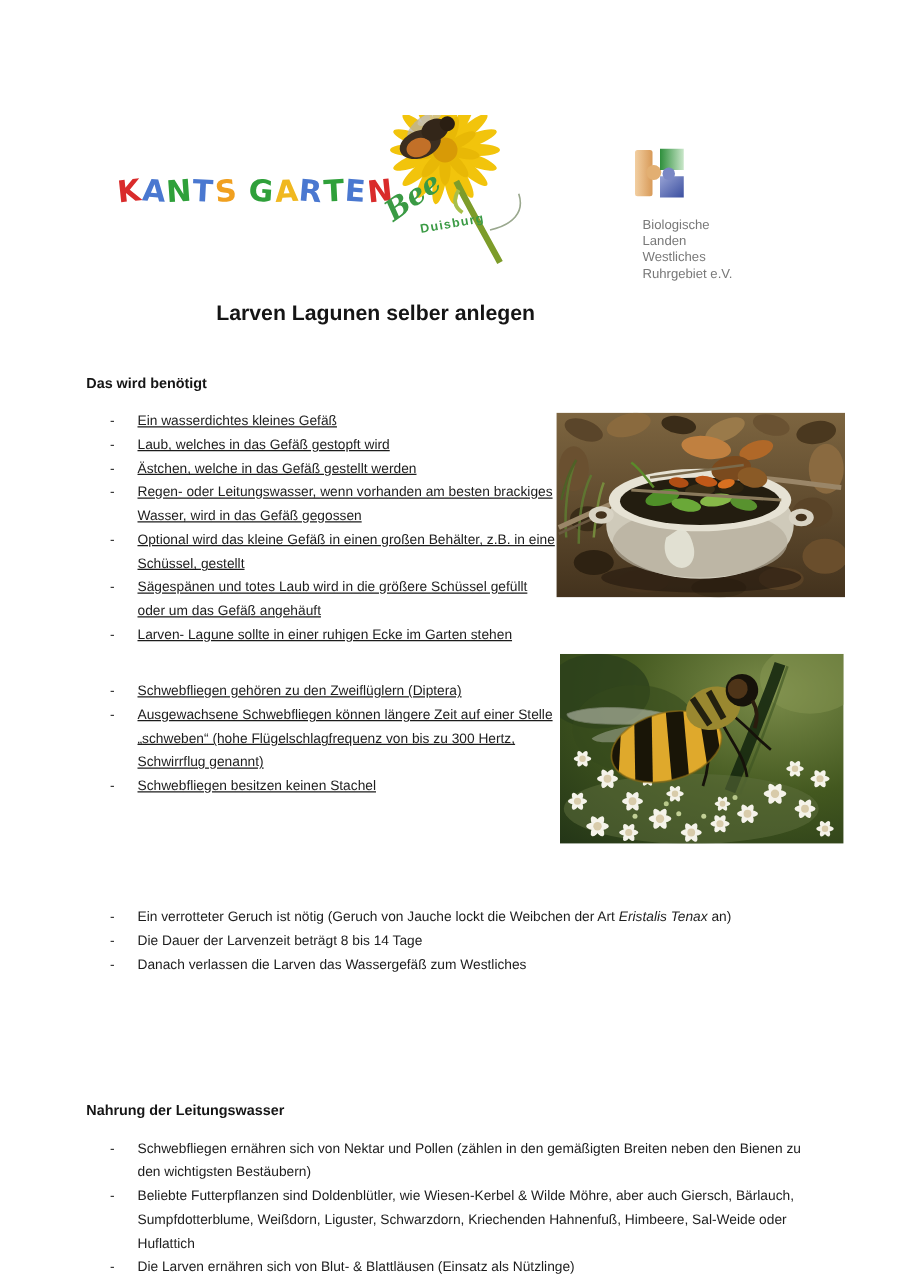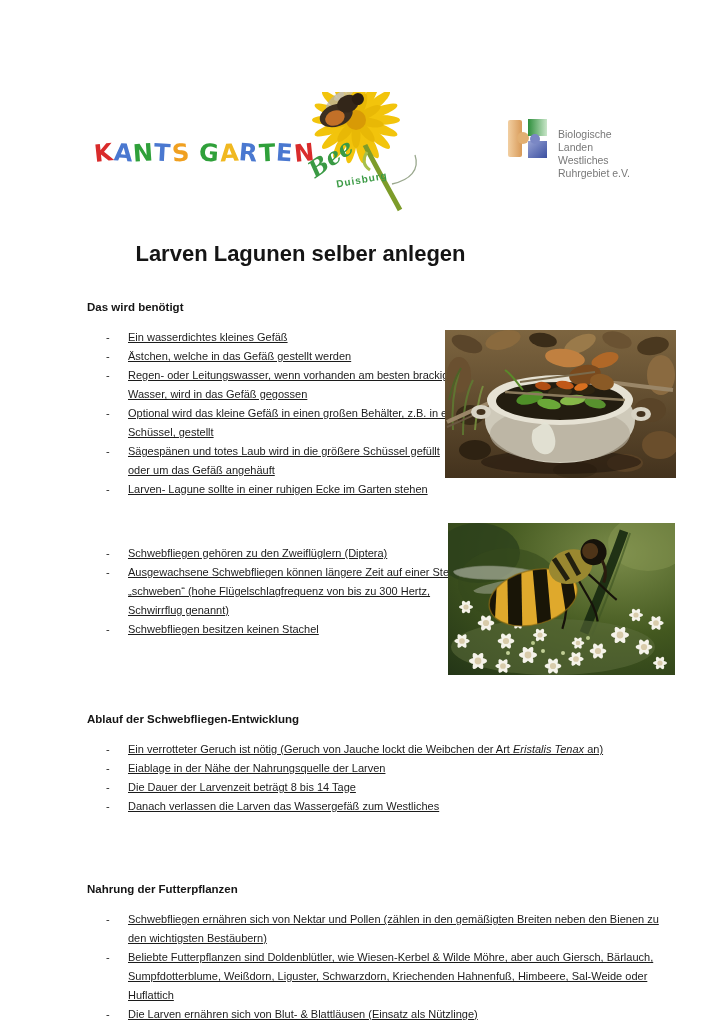--- a/index.html
+++ b/index.html
@@ -9,35 +9,35 @@
   
   .kants{position:absolute;left:94px;top:139px;width:170px;font-family:"DejaVu Sans",sans-serif;
          font-weight:bold;font-size:24px;letter-spacing:1px;white-space:nowrap;}
   .kants span{display:inline-block;}
   .bee{position:absolute;left:298px;top:92px;width:140px;height:128px;}
   .bee svg{position:absolute;left:0;top:0;}
   .bee-word{position:absolute;left:8px;top:52px;color:#3a9a44;font-family:"DejaVu Serif",serif;
             font-style:italic;font-weight:bold;font-size:23px;transform:rotate(-35deg);}
   .bee-city{position:absolute;left:38px;top:82px;color:#3a9a44;font-weight:bold;font-size:10px;
             letter-spacing:1px;transform:rotate(-10deg);}
-  .bio{position:absolute;left:505px;top:117px;display:flex;align-items:flex-start;}
+  .bio{position:absolute;left:505px;top:117px;display:flex;align-items:flex-start;flex-direction:column;}
   .bio-text{margin-left:9px;margin-top:11px;font-size:10.5px;line-height:13px;color:#787878;}
 
   
   h1.doc-title{position:absolute;left:0;top:241px;width:601px;margin:0;text-align:center;
-               font-size:22px;font-weight:bold;color:#151515;}
+               font-size:17px;font-weight:bold;color:#151515;}
 
   
-  .sec{position:absolute;left:87px;width:584px;font-size:11px;line-height:19px;}
+  .sec{position:absolute;left:69px;width:584px;font-size:11px;line-height:19px;}
   .sec h2{margin:0;font-size:11.5px;line-height:15px;font-weight:bold;color:#151515;}
   .sec ul{list-style:none;margin:13px 0 0 0;padding:0;}
   .sec li{position:relative;padding-left:41px;}
   .sec li::before{content:"-";position:absolute;left:19px;top:0;}
   .sec.narrow ul{width:376px;text-decoration:underline;}
-  .sec.wide ul{width:581px;text-decoration:underline;}
+  .sec.wide ul{width:581px;}
   #sec-needed{top:300px;}
   #sec-syrphidae{top:531px;}
   #sec-ablauf{top:712px;}
   #sec-nahrung{top:882px;}
   .i{font-style:italic;}
 
   
   figure{margin:0;padding:0;}
   .photo{position:absolute;overflow:hidden;}
   .photo svg{display:block;width:100%;height:100%;}
@@ -134,20 +134,21 @@
       <div>Ruhrgebiet e.V.</div>
     </div>
   </div>
 
   <h1 class="doc-title">Larven Lagunen selber anlegen</h1>
 
   <section class="sec narrow" id="sec-needed">
     <h2><span>Das wird benötigt</span></h2>
     <ul>
         <li>Ein wasserdichtes kleines Gefäß</li>
+        <li>Laub, welches in das Gefäß gestopft wird</li>
         <li>Ästchen, welche in das Gefäß gestellt werden</li>
         <li>Regen- oder Leitungswasser, wenn vorhanden am besten brackiges Wasser, wird in das Gefäß gegossen</li>
         <li>Optional wird das kleine Gefäß in einen großen Behälter, z.B. in eine Schüssel, gestellt</li>
         <li>Sägespänen und totes Laub wird in die größere Schüssel gefüllt oder um das Gefäß angehäuft</li>
         <li>Larven- Lagune sollte in einer ruhigen Ecke im Garten stehen</li>
       </ul>
   </section>
 
   <figure class="photo" id="photo-lagoon">
     <svg viewBox="0 0 231 148" preserveAspectRatio="none">
@@ -296,31 +297,29 @@
         <path d="M12,-22 L20,2" stroke="#23200f" stroke-width="5"></path>
         <path d="M26,-24 L32,0" stroke="#23200f" stroke-width="5"></path>
         <circle cx="52" cy="-18" r="13" fill="#16120a"></circle>
         <circle cx="49" cy="-20" r="8" fill="#4e3418"></circle>
         <path d="M58,-8 C60,0 58,8 54,14" stroke="#2a1c0e" stroke-width="3" fill="none"></path>
       </g>
     </svg>
   </figure>
 
   <section class="sec wide" id="sec-ablauf">
-    <h2><span>Ablauf der Schwebfliegen-Entwicklung</span></h2>
     <ul>
         <li><span>Ein verrotteter Geruch ist nötig (Geruch von Jauche lockt die Weibchen der Art </span><span class="i">Eristalis Tenax</span><span> an)</span></li>
-        <li>Eiablage in der Nähe der Nahrungsquelle der Larven</li>
         <li>Die Dauer der Larvenzeit beträgt 8 bis 14 Tage</li>
         <li>Danach verlassen die Larven das Wassergefäß zum Westliches</li>
       </ul>
   </section>
 
   <section class="sec wide" id="sec-nahrung">
-    <h2><span>Nahrung der Futterpflanzen</span></h2>
+    <h2><span>Nahrung der Leitungswasser</span></h2>
     <ul>
         <li>Schwebfliegen ernähren sich von Nektar und Pollen (zählen in den gemäßigten Breiten neben den Bienen zu den wichtigsten Bestäubern)</li>
         <li>Beliebte Futterpflanzen sind Doldenblütler, wie Wiesen-Kerbel &amp; Wilde Möhre, aber auch Giersch, Bärlauch, Sumpfdotterblume, Weißdorn, Liguster, Schwarzdorn, Kriechenden Hahnenfuß, Himbeere, Sal-Weide oder Huflattich</li>
         <li>Die Larven ernähren sich von Blut- &amp; Blattläusen (Einsatz als Nützlinge)</li>
       </ul>
   </section>
 
 </div>
 
 </body></html>

